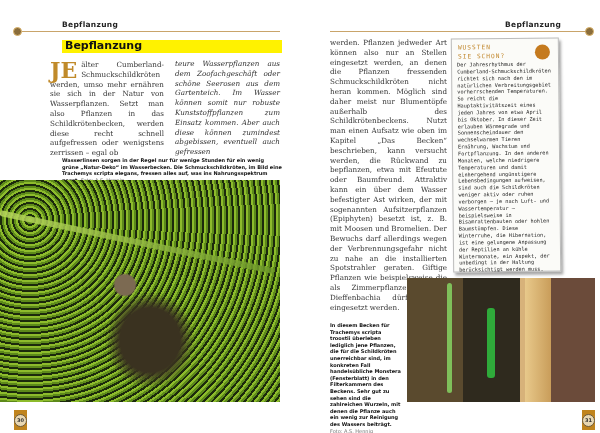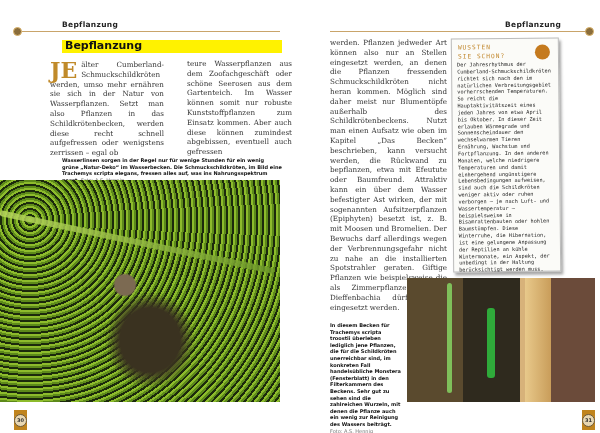--- a/index.html
+++ b/index.html
@@ -40,21 +40,21 @@
 <div class="running-head" style="left:62px; top:20px;">Bepflanzung</div>
 
 <div class="title-bar">
   <span>Bepflanzung</span>
 </div>
 
 <div class="body-text" style="left:50px; top:60px; width:114px;">
   <span class="dropcap">JE</span>
   <span>älter Cumberland-Schmuckschildkröten werden, umso mehr ernähren sie sich in der Natur von Wasserpflanzen. Setzt man also Pflanzen in das Schildkrötenbecken, werden diese recht schnell aufgefressen oder wenigstens zerrissen – egal ob</span>
 </div>
-<div class="body-text" style="left:187px; top:59px; width:105px;">
+<div class="body-text" style="left:175px; top:59px; width:105px;font-style:italic;">
   <span>teure Wasserpflanzen aus dem Zoofachgeschäft oder schöne Seerosen aus dem Gartenteich. Im Wasser können somit nur robuste Kunststoffpflanzen zum Einsatz kommen. Aber auch diese können zumindest abgebissen, eventuell auch gefressen</span>
 </div>
 
 <div class="caption" style="left:62px; top:157px; width:220px;">
   <span>Wasserlinsen sorgen in der Regel nur für wenige Stunden für ein wenig grüne „Natur-Deko“ im Wasserbecken. Die Schmuckschildkröten, im Bild eine Trachemys scripta elegans, fressen alles auf, was ins Nahrungsspektrum passt.</span>
   <span class="credit">Foto: A.S. Hennig</span>
 </div>
 
 <div class="photo-left">
   <div class="leaf"></div>

